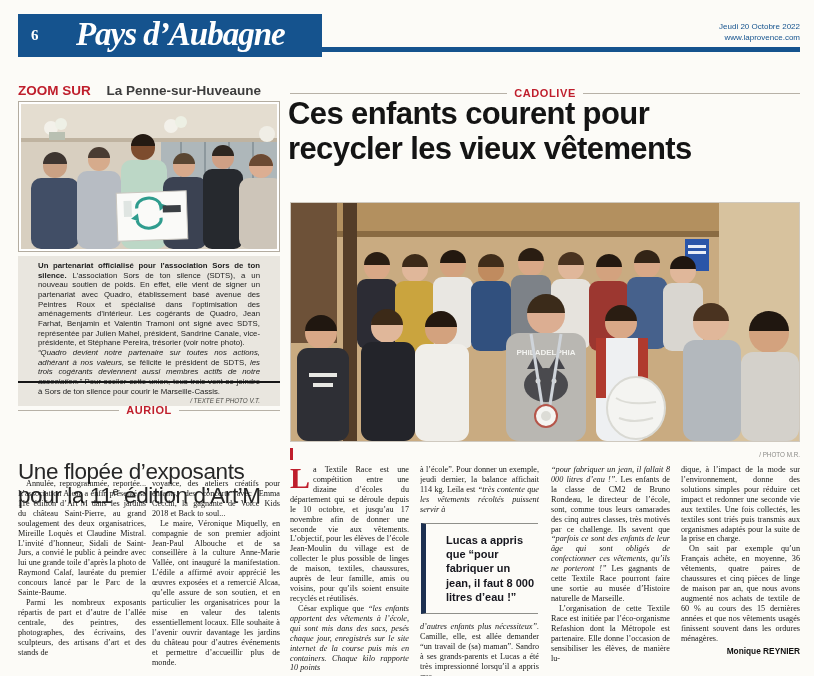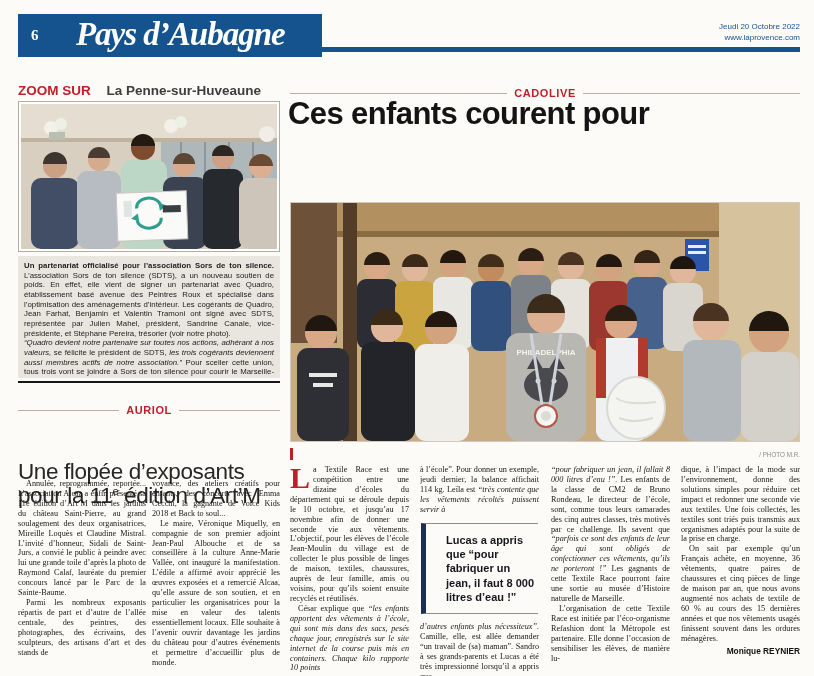--- a/index.html
+++ b/index.html
@@ -22,22 +22,22 @@
   .sec-head { position:absolute; display:flex; align-items:center; gap:7px; }
   .sec-head .line { flex:1; height:1px; background:#b7b1a7; }
   .sec-label { font-weight:700; font-size:11px; letter-spacing:.6px; color:#bf1e2c; }
   
   .kicker { position:absolute; left:18px; top:83px; font-size:13.5px; font-weight:700; }
   .kicker .k-red { color:#bf1e2c; }
   .kicker .k-loc { color:#3d3d3d; margin-left:12px; }
   .photo1 { position:absolute; left:18px; top:101px; width:262px; height:151px;
     background:#fff; border:1px solid #b3aca0; padding:2px; }
   .photo1 svg { display:block; width:256px; height:145px; }
-  .cap1 { position:absolute; left:18px; top:256px; width:262px; height:122px;
-    background:#e9e6df; padding:5px 6px; font-size:7.8px; line-height:1.24;
+  .cap1 { position:absolute; left:18px; top:256px; width:262px; height:150px;
+    background:#e9e6df; padding:5px 20px; font-size:7.8px; line-height:1.24;
     text-align:justify; color:#1c1c1c; overflow:hidden; }
   .cap1 .lead { font-weight:700; }
   .cap1 .credit { font-style:italic; font-size:6.3px; color:#4c4c48; float:right; margin-top:1px; }
   .rule-black { position:absolute; left:18px; top:381px; width:262px; height:2px; background:#161616; }
   
   .sec-auriol { left:18px; top:404px; width:262px; }
   .headline1 { position:absolute; left:18px; top:416px; width:268px;
     font-size:22.5px; font-weight:400; color:#272727; line-height:1.07; letter-spacing:-.4px;margin-top:44px; }
   .headline1 sup { font-size:.5em; }
   .bodytext { font-family:"Liberation Serif", serif; font-size:8.2px;
@@ -164,20 +164,21 @@
     <p class="para">Le maire, Véronique Miquelly, en compagnie de son premier adjoint Jean-Paul Albouche et de sa conseillère à la culture Anne-Marie Vallée, ont inauguré la manifestation. L’édile a affirmé avoir apprécié les œuvres exposées et a remercié Alcaa, qu’elle assure de son soutien, et en particulier les organisatrices pour la mise en valeur des talents essentiellement locaux. Elle souhaite à l’avenir ouvrir davantage les jardins du château pour d’autres événements et permettre d’accueillir plus de monde.</p>
   </div>
 
   <div class="sec-head sec-cadolive">
     <span class="line"></span>
     <span class="sec-label">CADOLIVE</span>
     <span class="line"></span>
   </div>
   <div class="headline2">
     <div>Ces enfants courent pour</div>
+    <div>recycler les vieux vêtements</div>
   </div>
 
   <div class="photo2">
     <svg viewBox="0 0 508 238">
       <rect width="508" height="238" fill="#c9ab81"></rect>
       <rect width="508" height="30" fill="#b3905f"></rect>
       <rect y="28" width="508" height="6" fill="#8a6b42"></rect>
       <rect x="0" y="0" width="46" height="140" fill="#6d5138"></rect>
       <rect x="52" y="0" width="14" height="238" fill="#543d28"></rect>
       <rect x="428" y="0" width="80" height="238" fill="#d7c29e"></rect>

